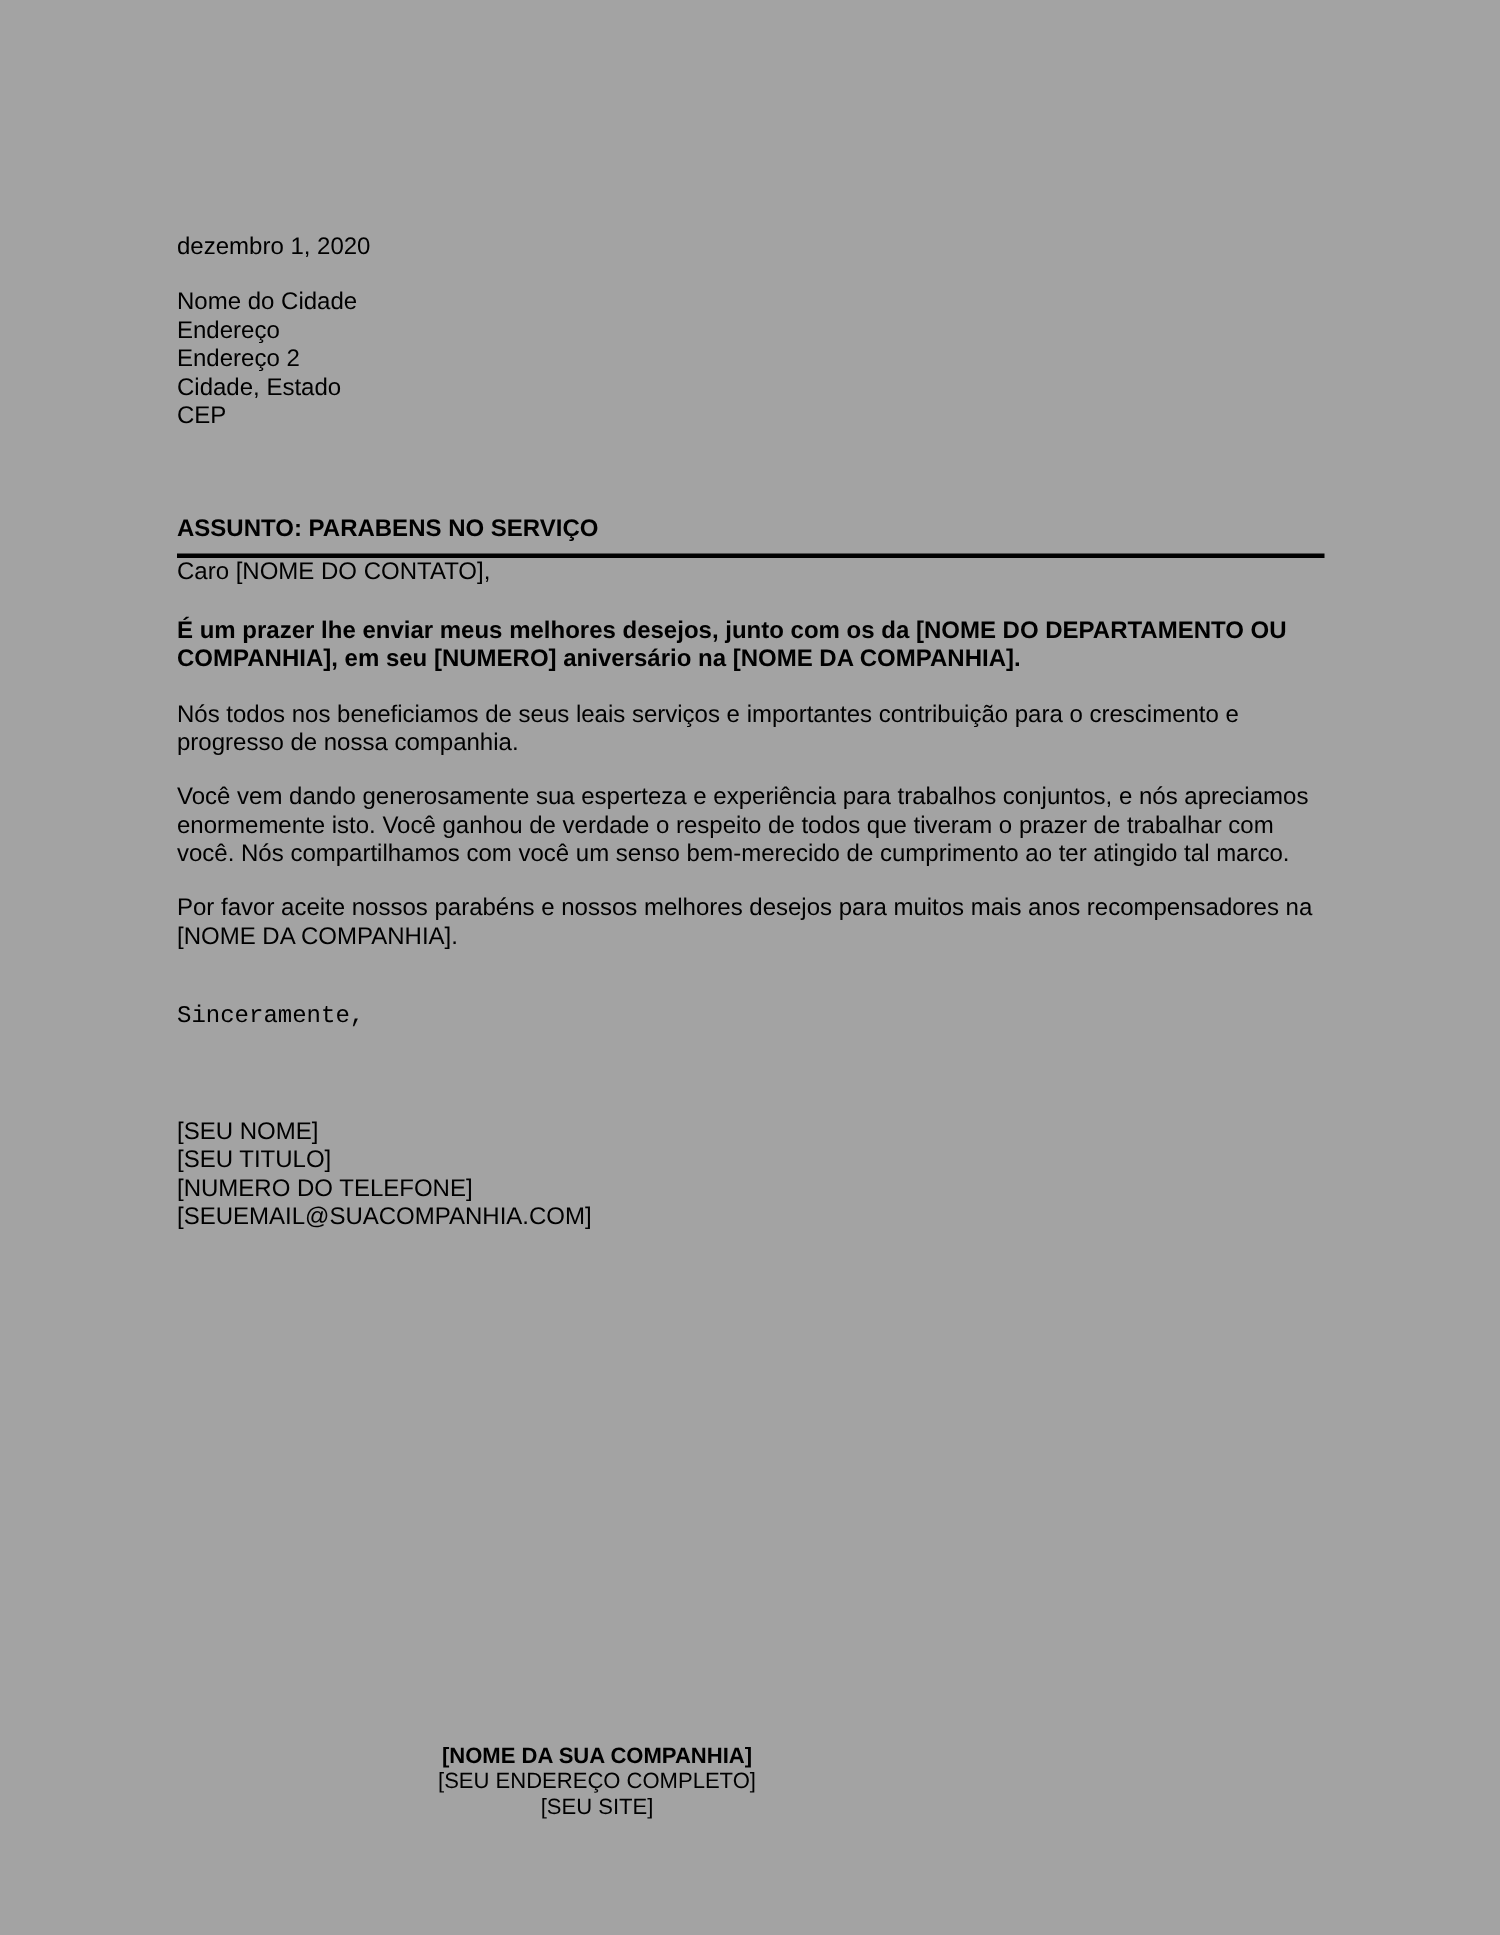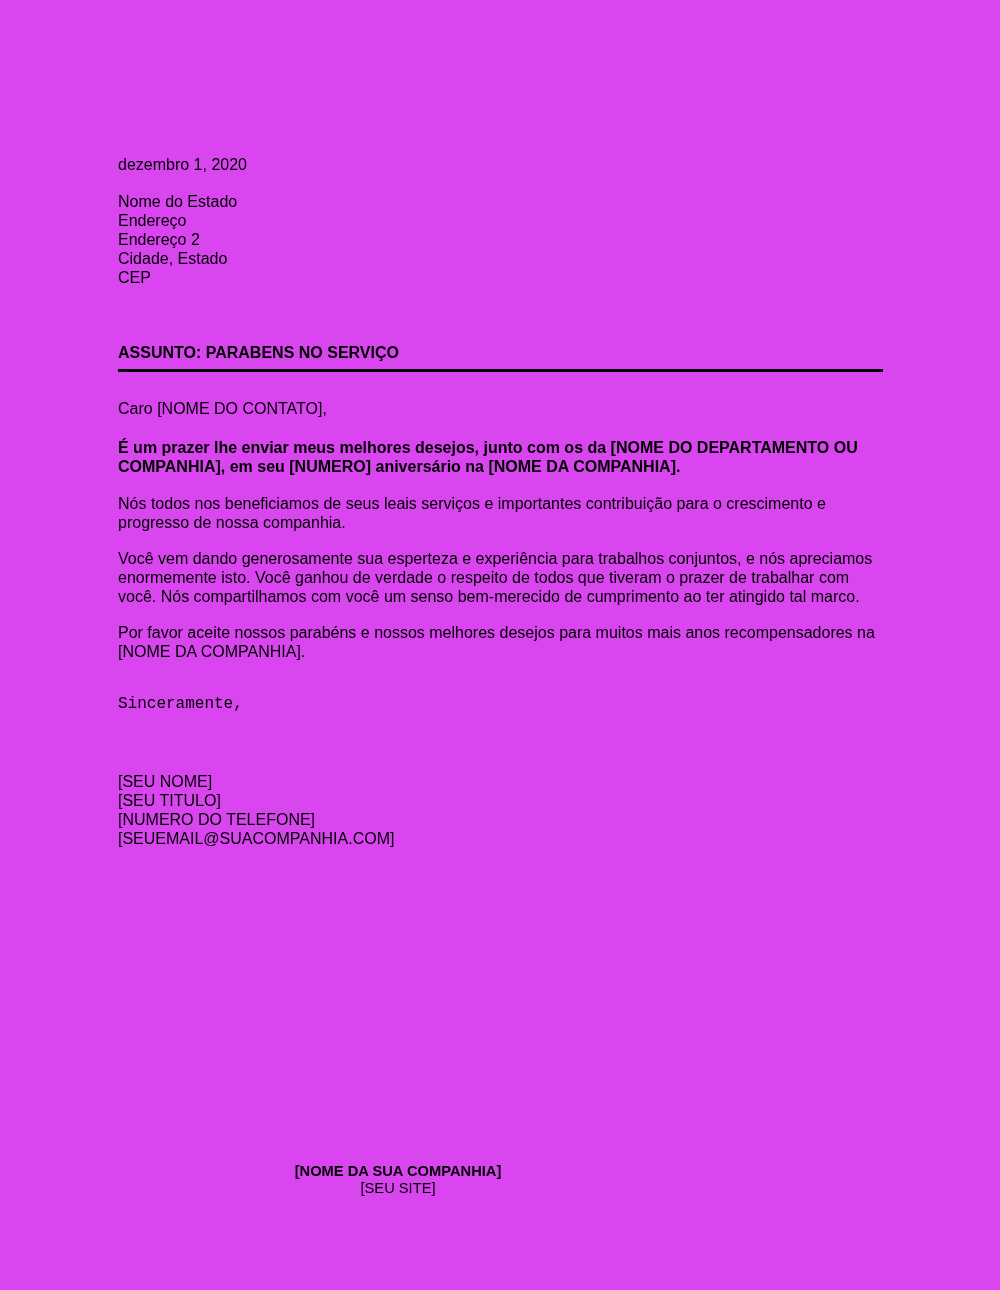--- a/index.html
+++ b/index.html
@@ -1,21 +1,21 @@
 <!DOCTYPE html>
 <html><head>
 <meta charset="utf-8">
 <style>
   * { margin: 0; padding: 0; box-sizing: border-box; }
   html, body { background: #ffffff; }
   .page {
     position: relative;
     width: 1000px;
     height: 1290px;
-    background: #d946ef;
+    background: #a3a3a3;
     font-family: "Liberation Sans", "DejaVu Sans", sans-serif;
     font-size: 16px;
     line-height: 19px;
     color: #000000;
     overflow: hidden;
   }
   .content {
     position: absolute;
     left: 118px;
     top: 0;
@@ -27,21 +27,21 @@
     margin-top: 56px;
     font-weight: bold;
   }
   .subject-rule {
     margin-top: 7px;
     height: 3px;
     background: #000000;
     border: none;
     width: 100%;
   }
-  .salutation { margin-top: 27px; }
+  .salutation { }
   .para-1 { margin-top: 20px; font-weight: bold; }
   .para-2 { margin-top: 18px; }
   .para-3 { margin-top: 17px; }
   .para-4 { margin-top: 17px; }
   .closing { margin-top: 34px; font-family: Liberation Mono, monospace; }
   .signature { margin-top: 58px; }
   .footer {
     position: absolute;
     left: 0;
     top: 1163px;
@@ -54,21 +54,21 @@
 </style>
 </head>
 <body>
 
 <div class="page">
   <div class="content">
 
     <div class="date">dezembro 1, 2020</div>
 
     <div class="recipient">
-      <div>Nome do Estado</div>
+      <div>Nome do Cidade</div>
       <div>Endereço</div>
       <div>Endereço 2</div>
       <div>Cidade, Estado</div>
       <div>CEP</div>
     </div>
 
     <div class="subject">ASSUNTO: PARABENS NO SERVIÇO</div>
     <div class="subject-rule"></div>
 
     <div class="salutation">Caro [NOME DO CONTATO],</div>
@@ -84,15 +84,16 @@
       <div>[SEU NOME]</div>
       <div>[SEU TITULO]</div>
       <div>[NUMERO DO TELEFONE]</div>
       <div>[SEUEMAIL@SUACOMPANHIA.COM]</div>
     </div>
 
   </div>
 
   <div class="footer">
     <div class="company">[NOME DA SUA COMPANHIA]</div>
+    <div>[SEU ENDEREÇO COMPLETO]</div>
     <div>[SEU SITE]</div>
   </div>
 </div>
 
 </body></html>

